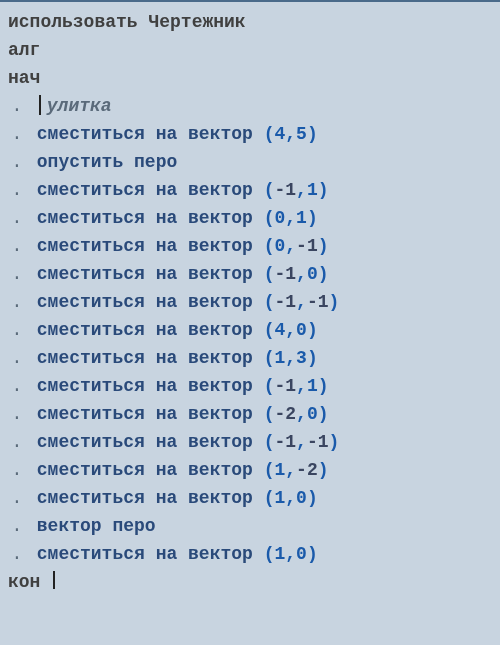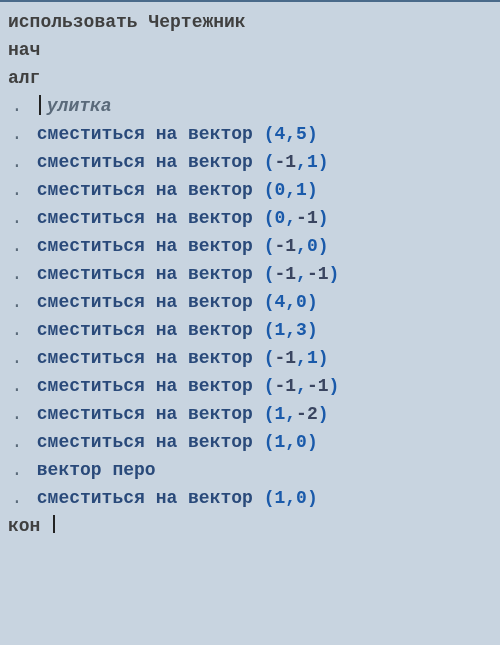--- a/index.html
+++ b/index.html
@@ -64,31 +64,33 @@
       margin: 0 6px 0 2px;
       position: relative;
       top: -1px;
     }
   </style>
 </head>
 <body>
 
 <div id="code-container">
     <div class="code-line"><span class="keyword">использовать</span> <span class="keyword">Чертежник</span></div>
+    <div class="code-line"><span class="keyword">алг</span></div>
     <div class="code-line"><span class="keyword">нач</span></div>
-    <div class="code-line"><span class="keyword">алг</span></div>
     <div class="code-line"><span class="dot">.</span> <span class="pipe-cursor"></span><span class="comment">улитка</span></div>
     <div class="code-line"><span class="dot">.</span> <span class="command">сместиться на вектор</span> <span class="paren">(</span><span class="number">4</span><span class="paren">,</span><span class="number">5</span><span class="paren">)</span></div>
+    <div class="code-line"><span class="dot">.</span> <span class="command">опустить перо</span></div>
     <div class="code-line"><span class="dot">.</span> <span class="command">сместиться на вектор</span> <span class="paren">(</span><span class="neg-number">-1</span><span class="paren">,</span><span class="number">1</span><span class="paren">)</span></div>
     <div class="code-line"><span class="dot">.</span> <span class="command">сместиться на вектор</span> <span class="paren">(</span><span class="number">0</span><span class="paren">,</span><span class="number">1</span><span class="paren">)</span></div>
     <div class="code-line"><span class="dot">.</span> <span class="command">сместиться на вектор</span> <span class="paren">(</span><span class="number">0</span><span class="paren">,</span><span class="neg-number">-1</span><span class="paren">)</span></div>
     <div class="code-line"><span class="dot">.</span> <span class="command">сместиться на вектор</span> <span class="paren">(</span><span class="neg-number">-1</span><span class="paren">,</span><span class="number">0</span><span class="paren">)</span></div>
     <div class="code-line"><span class="dot">.</span> <span class="command">сместиться на вектор</span> <span class="paren">(</span><span class="neg-number">-1</span><span class="paren">,</span><span class="neg-number">-1</span><span class="paren">)</span></div>
     <div class="code-line"><span class="dot">.</span> <span class="command">сместиться на вектор</span> <span class="paren">(</span><span class="number">4</span><span class="paren">,</span><span class="number">0</span><span class="paren">)</span></div>
     <div class="code-line"><span class="dot">.</span> <span class="command">сместиться на вектор</span> <span class="paren">(</span><span class="number">1</span><span class="paren">,</span><span class="number">3</span><span class="paren">)</span></div>
     <div class="code-line"><span class="dot">.</span> <span class="command">сместиться на вектор</span> <span class="paren">(</span><span class="neg-number">-1</span><span class="paren">,</span><span class="number">1</span><span class="paren">)</span></div>
+    <div class="code-line"><span class="dot">.</span> <span class="command">сместиться на вектор</span> <span class="paren">(</span><span class="neg-number">-2</span><span class="paren">,</span><span class="number">0</span><span class="paren">)</span></div>
     <div class="code-line"><span class="dot">.</span> <span class="command">сместиться на вектор</span> <span class="paren">(</span><span class="neg-number">-1</span><span class="paren">,</span><span class="neg-number">-1</span><span class="paren">)</span></div>
     <div class="code-line"><span class="dot">.</span> <span class="command">сместиться на вектор</span> <span class="paren">(</span><span class="number">1</span><span class="paren">,</span><span class="neg-number">-2</span><span class="paren">)</span></div>
     <div class="code-line"><span class="dot">.</span> <span class="command">сместиться на вектор</span> <span class="paren">(</span><span class="number">1</span><span class="paren">,</span><span class="number">0</span><span class="paren">)</span></div>
     <div class="code-line"><span class="dot">.</span> <span class="command">вектор перо</span></div>
     <div class="code-line"><span class="dot">.</span> <span class="command">сместиться на вектор</span> <span class="paren">(</span><span class="number">1</span><span class="paren">,</span><span class="number">0</span><span class="paren">)</span></div>
     <div class="code-line"><span class="keyword">кон</span> <span class="cursor"></span></div>
   </div>
 
 </body></html>

